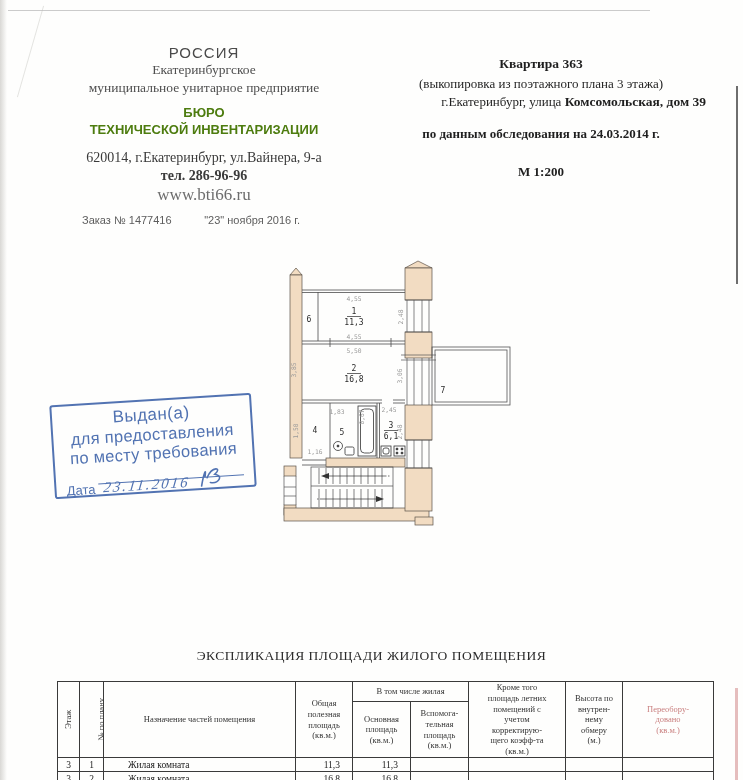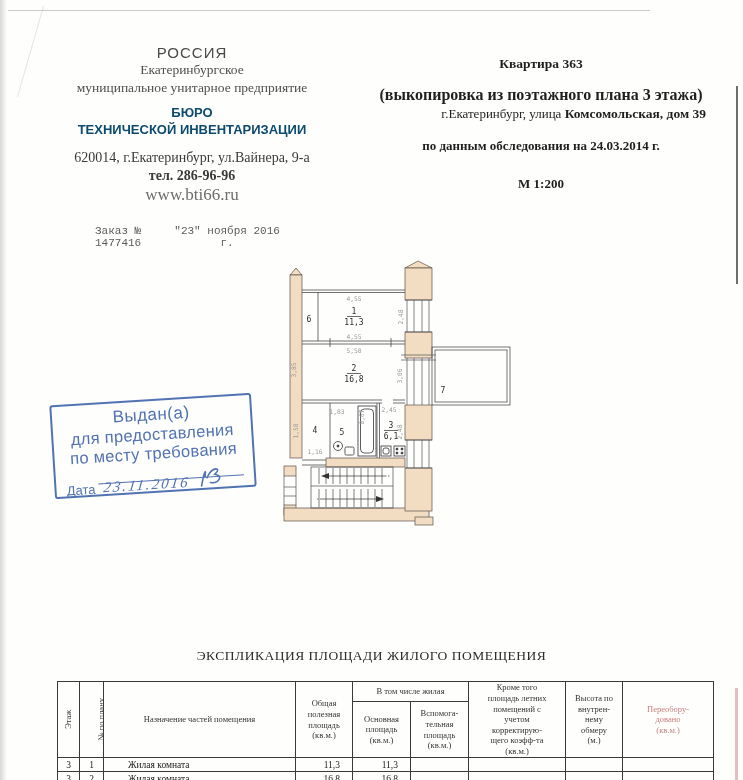--- a/index.html
+++ b/index.html
@@ -6,35 +6,35 @@
   body{width:743px;height:780px;position:relative;background:#fefefd;overflow:hidden;
        font-family:"Liberation Serif",serif;color:#222;}
   .abs{position:absolute;}
   
   .left-edge{left:0;top:0;width:7px;height:780px;background:linear-gradient(to right,#d9d8d5,#fefefd);}
   .fold{left:30px;top:4px;width:1px;height:95px;background:#e4e4e1;transform:rotate(16deg);}
   .top-rule{left:8px;top:10px;width:642px;height:1px;background:#b9b9b9;opacity:.75;}
   .right-dark{left:736px;top:86px;width:2px;height:198px;background:#4a4a4a;opacity:.8;}
   .pink-line{left:735px;top:688px;width:3px;height:92px;background:#dfacac;opacity:.8;}
   
-  .lh{left:46px;top:44px;width:292px;text-align:center;color:#3c3c3c;}
+  .lh{left:58px;top:44px;width:292px;text-align:center;color:#3c3c3c;}
   .lh .country{font-family:"Liberation Sans",sans-serif;font-size:15px;letter-spacing:1px;color:#4a4a4a;}
   .lh .org{font-size:13.5px;color:#4f4f4f;line-height:1.35;}
-  .lh .bureau{font-family:"Liberation Sans",sans-serif;font-size:13px;font-weight:bold;color:#0c4a6e;line-height:1.3;}
+  .lh .bureau{font-family:"Liberation Sans",sans-serif;font-size:13px;font-weight:bold;color:#4d7c0f;line-height:1.3;}
   .lh .addr{font-size:14px;margin-top:11px;color:#3a3a3a;}
   .lh .phone{font-size:14px;font-weight:bold;color:#3a3a3a;margin-top:2px;}
   .lh .site{font-size:17px;color:#6d6d6d;margin-top:1px;}
-  .lh .order-row{display:flex;justify-content:space-between;padding:0 50px 0 24px;margin-top:20px;
-       font-family:Liberation Mono, monospace;font-size:11px;color:#5c5c5c;}
+  .lh .order-row{display:flex;justify-content:space-between;padding:0 50px 0 24px;margin-top:9px;
+       font-family:Liberation Sans, sans-serif;font-size:11px;color:#5c5c5c;}
   .gap8{height:8px;}
   
   .tb{left:376px;top:50px;width:330px;text-align:center;color:#1f1f1f;}
   .tb .t1{font-size:14.5px;font-weight:bold;letter-spacing:.5px;}
   .tb .t2{font-size:13.5px;font-weight:bold;margin-top:6px;}
-  .tb .t3{font-size:16px;font-weight:bold;margin-top:14px;}
+  .tb .t3{font-size:13px;font-weight:normal;margin-top:4px;}
   .tb .t4{font-size:13px;margin-top:2px;font-weight:bold;text-align:right;}
   .tb .t4 .bold{font-size:13.5px;font-weight:bold;}
   .tb .t5{font-size:13px;font-weight:bold;margin-top:16px;}
   .tb .t6{font-size:13px;font-weight:bold;margin-top:22px;}
   
   .stamp{left:52px;top:399px;width:198px;height:90px;border:2.5px solid #4468ac;border-radius:3px;
      transform:rotate(-3.6deg);color:#4468ac;font-family:"Liberation Sans",sans-serif;
      text-align:center;opacity:.92;}
   .stamp .s1{font-size:17px;margin-top:4px;letter-spacing:.5px;}
   .stamp .s2{font-size:16.5px;letter-spacing:.3px;line-height:1.18;}

